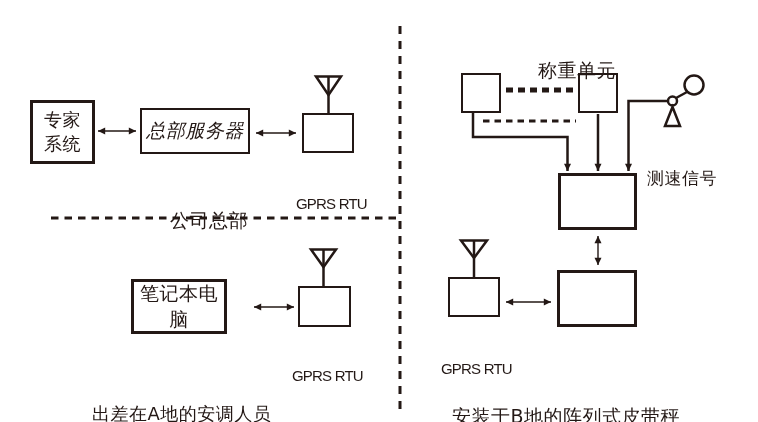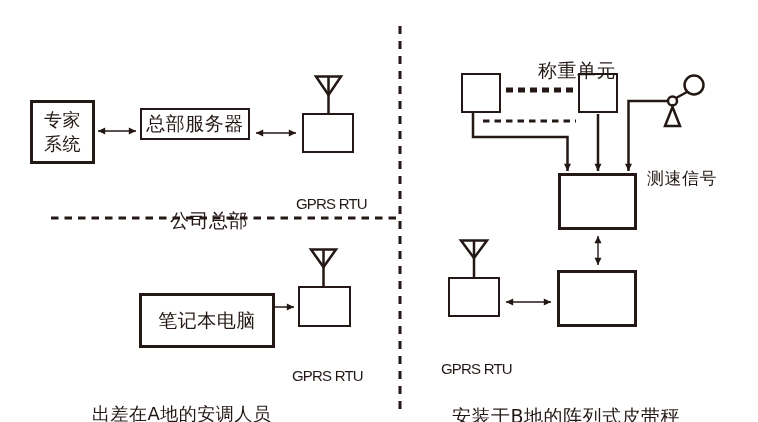--- a/index.html
+++ b/index.html
@@ -82,27 +82,27 @@
     </g>
   </svg>
 
   <div class="box cn-18" style="left:30px; top:100px; width:65px; height:64px;">
     <div>
       <div>专家</div>
       <div>系统</div>
     </div>
   </div>
 
-  <div class="box thin cn-19" style="left:140px; top:108px; width:110px; height:32px;">
+  <div class="box thin cn-19" style="left:140px; top:108px; width:110px; height:46px;font-style:italic;">
     <span>总部服务器</span>
   </div>
 
   <div class="box thin" style="left:302px; top:113px; width:52px; height:40px;"></div>
 
-  <div class="box" style="left:131px; top:293px; width:136px; height:55px;margin-left:8px;">
+  <div class="box" style="left:131px; top:279px; width:96px; height:55px;">
     <span class="cn-19">笔记本电脑</span>
   </div>
 
   <div class="box thin" style="left:298px; top:286px; width:53px; height:41px;"></div>
 
   <div class="box thin" style="left:461px; top:73px; width:40px; height:40px;"></div>
 
   <div class="box thin" style="left:578px; top:73px; width:40px; height:40px;"></div>
 
   <div class="box" style="left:558px; top:173px; width:79px; height:57px;"></div>

